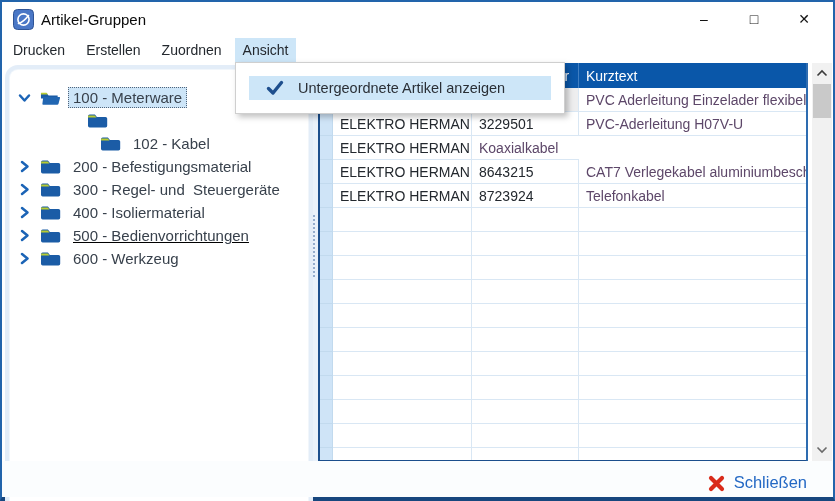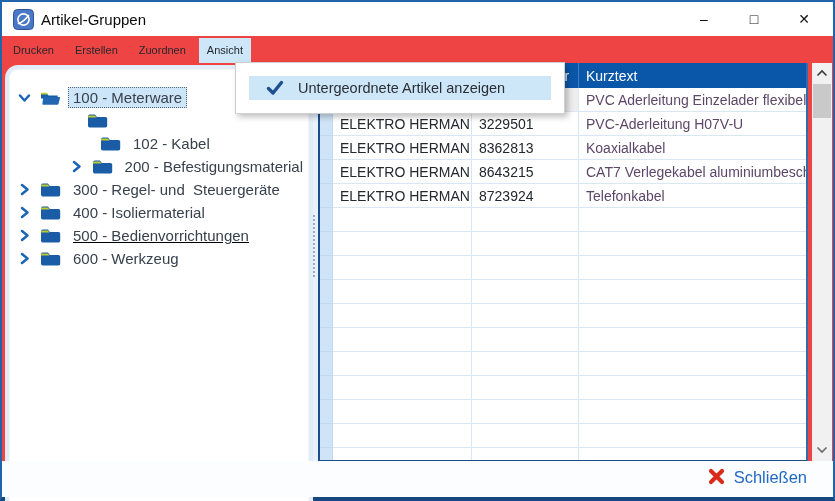--- a/index.html
+++ b/index.html
@@ -1,32 +1,32 @@
 <!DOCTYPE html>
 <html><head>
 <meta charset="utf-8">
 <style>
   html,body{margin:0;padding:0;width:835px;height:501px;overflow:hidden;
     font-family:"Liberation Sans",sans-serif;background:#e8e8e8;}
   .window{position:relative;width:835px;height:501px;box-sizing:border-box;
-    background:#ef4444;border:2px solid #2264ab;border-bottom:4px solid #17477e;}
+    background:#ffffff;border:2px solid #2264ab;border-bottom:4px solid #17477e;}
 
   
   .titlebar{position:absolute;left:0;top:0;width:100%;height:34px;background:#fff;}
   .app-icon{position:absolute;left:11px;top:7px;width:21px;height:21px;}
   .title-text{position:absolute;left:39px;top:0;height:34px;line-height:36px;
     font-size:15px;color:#0a0a0a;}
   .win-controls{position:absolute;right:4px;top:0;height:34px;display:flex;}
   .win-btn{width:50px;height:34px;display:flex;align-items:center;justify-content:center;
     font-size:14px;color:#131313;cursor:default;}
 
   
   .menubar{position:absolute;left:3px;top:36px;height:25px;display:flex;}
   .menu-item{height:25px;line-height:25px;padding:0 8px;margin-right:5px;
-    font-size:11px;color:#23282e;text-align:right;}
+    font-size:14px;color:#23282e;text-align:right;}
   .menu-item.active{background:#cde6f8;}
 
   
   .splitter-strip{position:absolute;left:306px;top:61px;width:10px;height:399px;background:#e9f1fa;}
   .splitter-handle{position:absolute;left:311px;top:213px;height:62px;width:0;
     border-left:2px dotted #93accd;}
 
   
   .tree-panel{position:absolute;left:8px;top:68px;width:298px;height:496px;
     background:#ffffff;border-radius:8px;box-shadow:0 0 0 1px #f1f6fb,0 0 0 5px #e3edf8;
@@ -68,21 +68,21 @@
   
   .dropdown{position:absolute;left:233px;top:60px;width:302px;background:#ffffff;
     border:1px solid #cfcfcf;box-shadow:3px 3px 6px rgba(0,0,0,.25);padding:13px;z-index:50;}
   .dd-item{height:24px;display:flex;align-items:center;background:#cde6f8;}
   .dd-check{width:18px;height:16px;margin-left:17px;margin-right:14px;display:flex;}
   .dd-label{font-size:14.5px;color:#2a2f36;}
 
   
   .footer{position:absolute;left:0;bottom:0;width:100%;height:36px;background:#fbfdfe;}
   .close-action{position:absolute;right:26px;top:7px;height:24px;display:flex;
-    align-items:flex-start;}
+    align-items:flex-end;}
   .close-x{width:17px;height:17px;margin-right:9px;display:flex;}
   .close-label{font-size:16.5px;color:#2368c4;}
 </style>
 </head>
 <body>
 
 <div class="window">
 
   <div class="titlebar">
     <svg class="app-icon" viewBox="0 0 21 21">
@@ -136,21 +136,21 @@
       <div class="tree-row" style="padding-left: 66px;">
         <span class="tree-spacer"></span>
         <span class="tree-folder">
           <svg viewBox="0 0 21 16" width="21" height="16">
             <path d="M1 3.2 q0-1.7 1.7-1.7 h5.2 l2 2.4 h8.6 q1.7 0 1.7 1.7 v7.2 q0 1.7-1.7 1.7 h-15.8 q-1.7 0-1.7-1.7 z" fill="#1b5ca6"></path>
             <path d="M1.2 2.6 h6.6 l1.7 2 h-8.5 z" fill="#b9cc31"></path>
           </svg>
         </span>
         <span class="tree-label">102 - Kabel</span>
       </div>
-      <div class="tree-row" style=" justify-content: flex-end;">
+      <div class="tree-row" style="padding-left: 8px;">
         <span class="tree-chevron">
           <svg viewBox="0 0 13 13" width="13" height="13">
             <path d="M4 2 L9.5 6.5 L4 11" fill="none" stroke="#1c64b6" stroke-width="2.5" stroke-linecap="round" stroke-linejoin="round"></path>
           </svg>
         </span>
         <span class="tree-folder">
           <svg viewBox="0 0 21 16" width="21" height="16">
             <path d="M1 3.2 q0-1.7 1.7-1.7 h5.2 l2 2.4 h8.6 q1.7 0 1.7 1.7 v7.2 q0 1.7-1.7 1.7 h-15.8 q-1.7 0-1.7-1.7 z" fill="#1b5ca6"></path>
             <path d="M1.2 2.6 h6.6 l1.7 2 h-8.5 z" fill="#b9cc31"></path>
           </svg>
@@ -231,21 +231,20 @@
         </div>
         <div class="tr">
           <div class="td marker"></div>
           <div class="td c1">ELEKTRO HERMANN</div>
           <div class="td c2">3229501</div>
           <div class="td kurz">PVC-Aderleitung H07V-U</div>
         </div>
         <div class="tr">
           <div class="td marker"></div>
           <div class="td c1">ELEKTRO HERMANN</div>
-          <div class="td c2">8362813</div>
           <div class="td kurz">Koaxialkabel</div>
         </div>
         <div class="tr">
           <div class="td marker"></div>
           <div class="td c1">ELEKTRO HERMANN</div>
           <div class="td c2">8643215</div>
           <div class="td kurz">CAT7 Verlegekabel aluminiumbeschichtet</div>
         </div>
         <div class="tr">
           <div class="td marker"></div>

